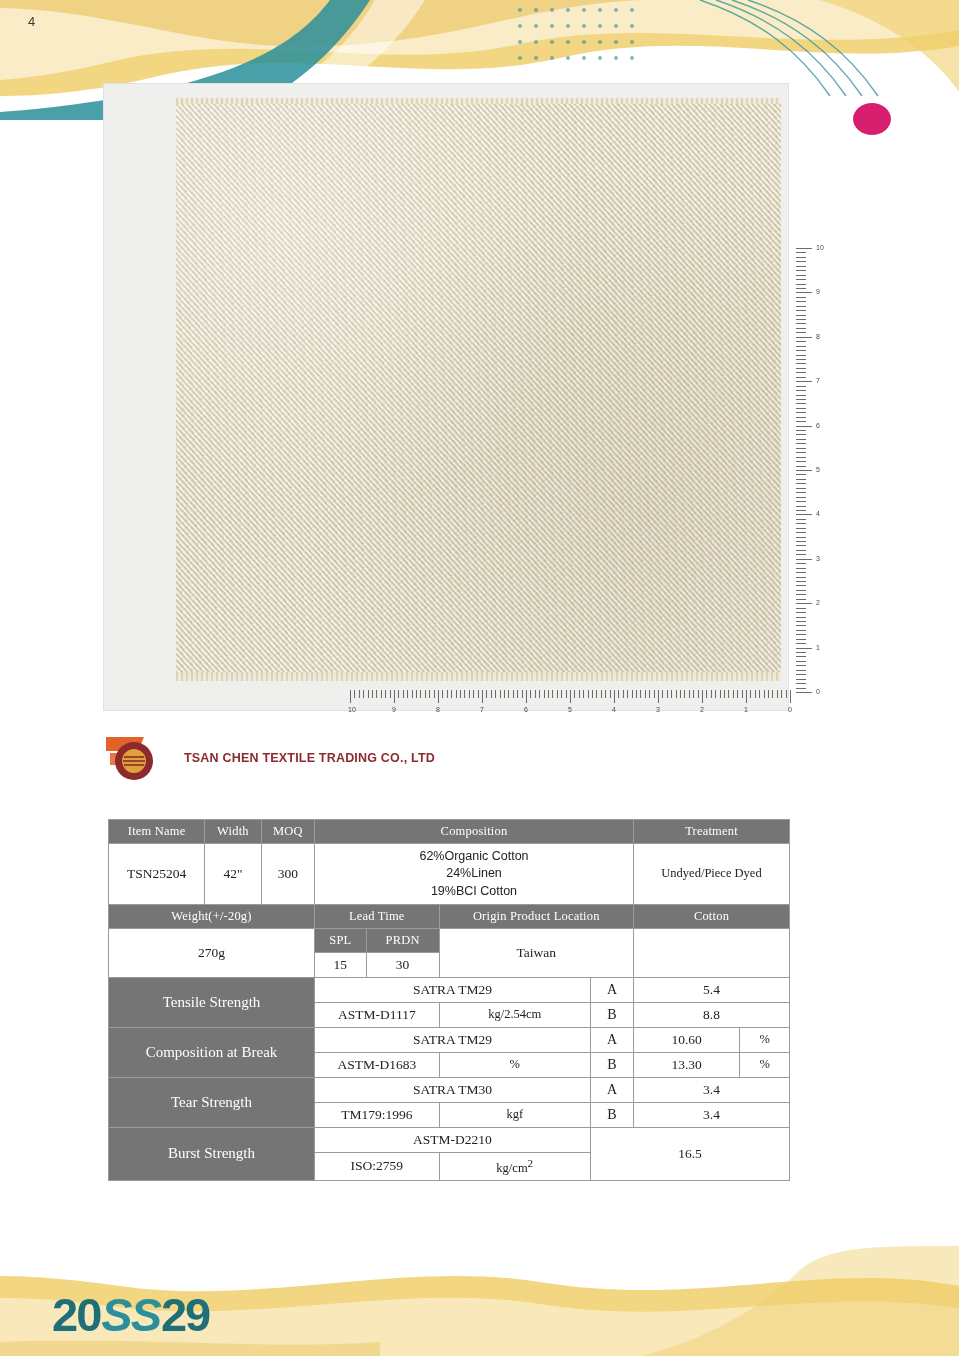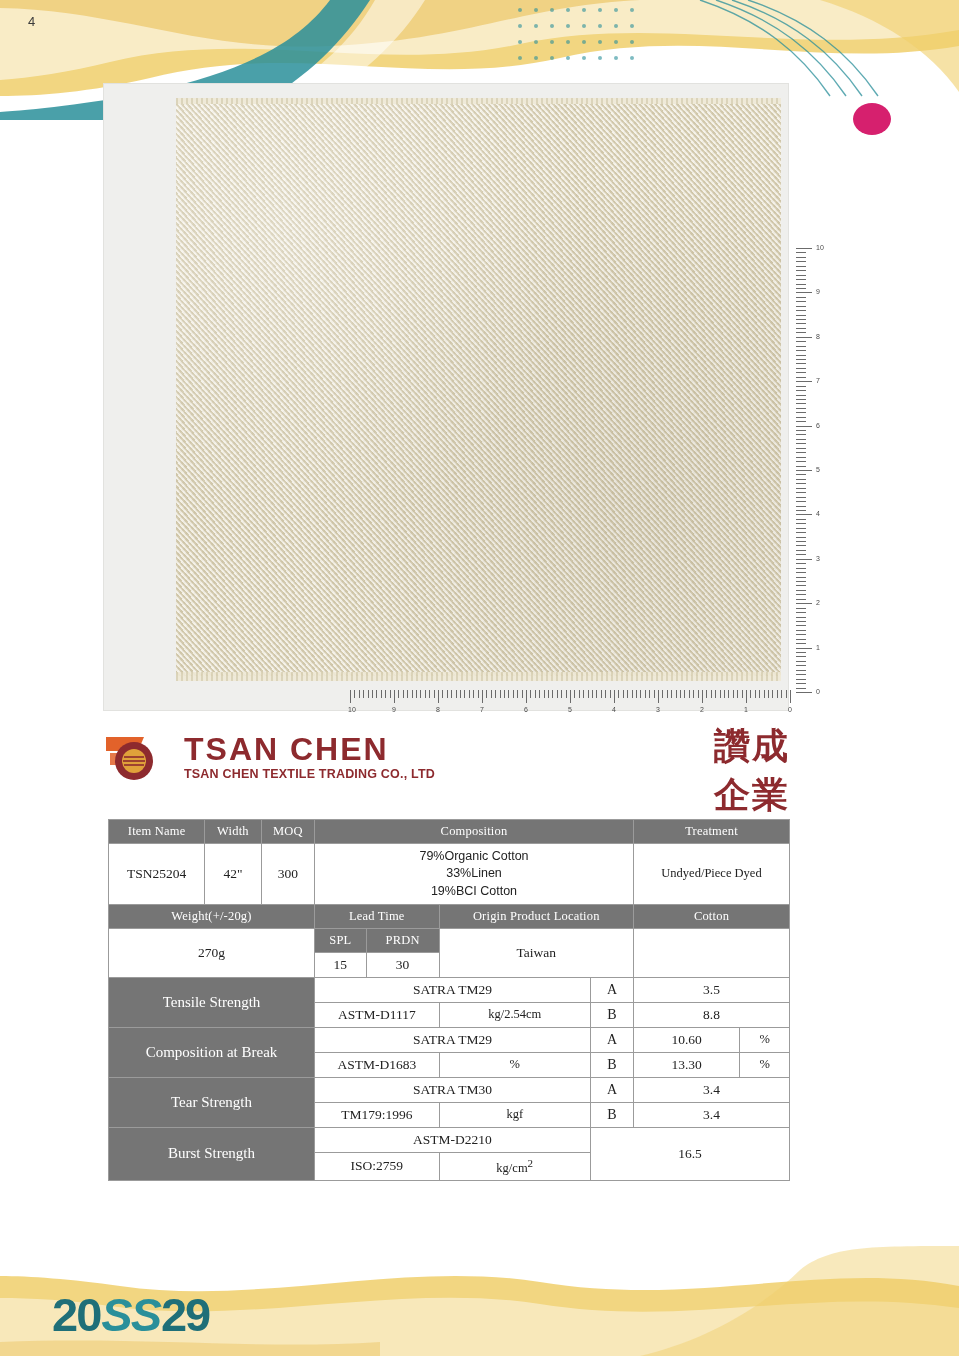--- a/index.html
+++ b/index.html
@@ -559,42 +559,40 @@
       <circle cx="30" cy="30" r="19" fill="#8d2a2e"></circle>
       <circle cx="30" cy="30" r="12" fill="#e0a13a"></circle>
       <g stroke="#8d2a2e" stroke-width="1.6" fill="none">
         <path d="M20,26 H40"></path>
           <path d="M19,30 H41"></path>
           <path d="M20,34 H40"></path>
       </g>
     </svg>
   </div>
   <div class="logo-text">
-    <div class="logo-title">TSAN CHEN</div>
     <div class="logo-sub">TSAN CHEN TEXTILE TRADING CO., LTD</div>
   </div>
-  <div class="logo-cn">讚成企業</div>
 </div>
 
 <table class="spec">
   <tbody>
     <tr>
       <td class="hd">Item Name</td>
       <td class="hd">Width</td>
       <td class="hd">MOQ</td>
       <td class="hd" colspan="4">Composition</td>
       <td class="hd" colspan="2">Treatment</td>
     </tr>
     <tr>
       <td>TSN25204</td>
       <td>42"</td>
       <td>300</td>
       <td colspan="4" class="comp-cell">
-        <div>79%Organic Cotton</div>
-        <div>33%Linen</div>
+        <div>62%Organic Cotton</div>
+        <div>24%Linen</div>
         <div>19%BCI Cotton</div>
       </td>
       <td colspan="2" class="small">Undyed/Piece Dyed</td>
     </tr>
 
     <tr>
       <td class="hd" colspan="3">Weight(+/-20g)</td>
       <td class="hd" colspan="2">Lead Time</td>
       <td class="hd" colspan="2">Origin Product Location</td>
       <td class="hd" colspan="2">Cotton</td>
@@ -608,21 +606,21 @@
     </tr>
     <tr>
       <td>15</td>
       <td>30</td>
     </tr>
 
     <tr>
       <td class="rowlabel" colspan="3" rowspan="2">Tensile Strength</td>
       <td class="lft" colspan="3">SATRA TM29</td>
       <td class="ab">A</td>
-      <td colspan="2">3.5</td>
+      <td colspan="2">5.4</td>
     </tr>
     <tr>
       <td class="lft" colspan="2">ASTM-D1117</td>
       <td class="rgt small">kg/2.54cm</td>
       <td class="ab">B</td>
       <td colspan="2">8.8</td>
     </tr>
 
     <tr>
       <td class="rowlabel" colspan="3" rowspan="2">Composition at Break</td>

